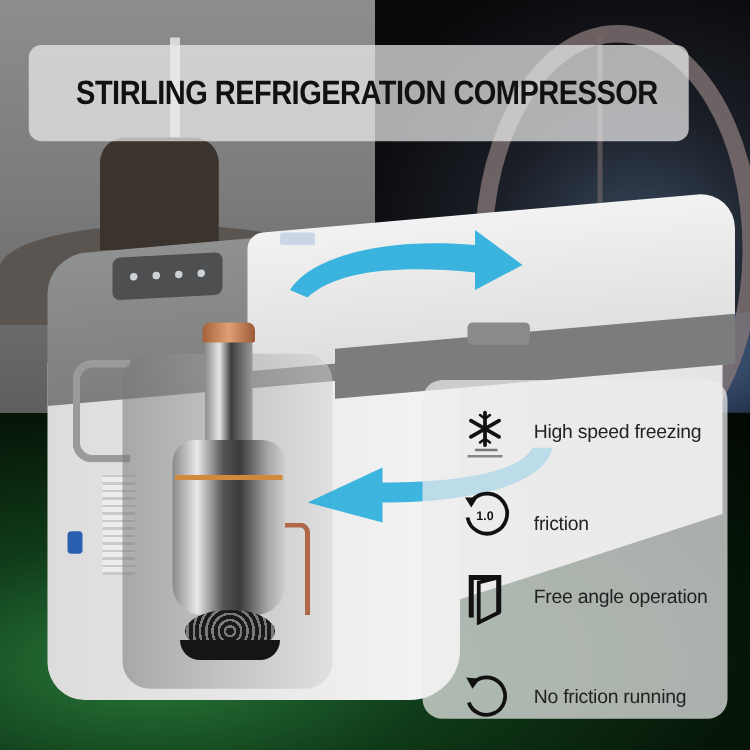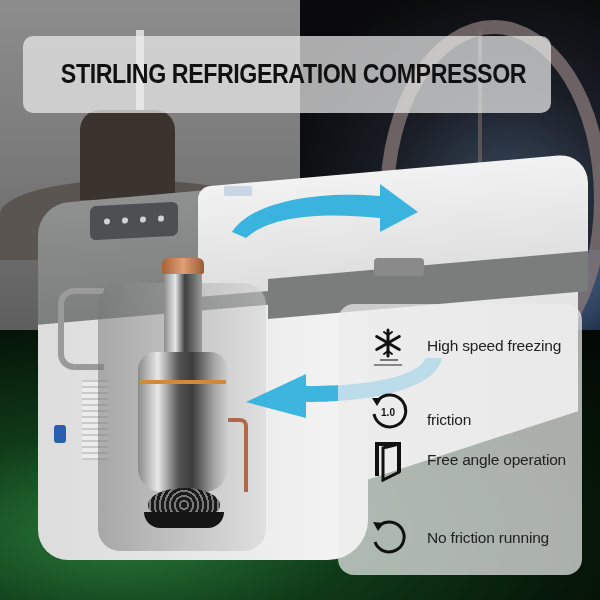--- a/index.html
+++ b/index.html
@@ -128,31 +128,31 @@
         <polygon points="4,8 14,8 9,16" fill="#111"></polygon>
         <text x="20" y="26" text-anchor="middle" font-family="Liberation Sans, sans-serif" font-weight="bold" font-size="10" fill="#111">1.0</text>
       </svg>
     </span>
     <span class="feature-label">
       <br>
       <span>friction</span>
     </span>
   </div>
 
-  <div class="feature" style="top:134px">
+  <div class="feature" style="top:152px">
     <span class="feature-icon">
       <svg width="34" height="44" viewBox="0 0 34 44">
         <path d="M4 4 L 30 4 L 30 34 L 26 34 L 26 8 L 8 8 L 8 38 L 4 38 Z" fill="#111"></path>
         <path d="M12 10 L 28 6 L 28 34 L 12 42 Z" fill="none" stroke="#111" stroke-width="3"></path>
       </svg>
     </span>
     <span class="feature-label">Free angle operation</span>
   </div>
 
-  <div class="feature" style="top:212px">
+  <div class="feature" style="top:232px">
     <span class="feature-icon">
       <svg width="40" height="42" viewBox="0 0 40 42">
         <path d="M12 9 A 15 15 0 1 1 7 26" fill="none" stroke="#111" stroke-width="3"></path>
         <polygon points="5,6 16,7 10,15" fill="#111"></polygon>
       </svg>
     </span>
     <span class="feature-label">No friction running</span>
   </div>
 </div>
 

